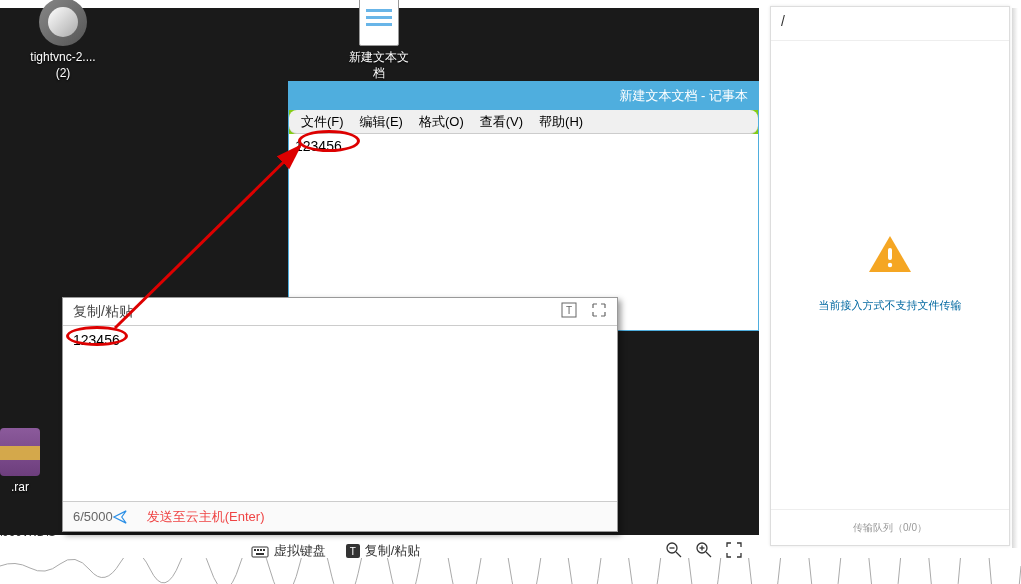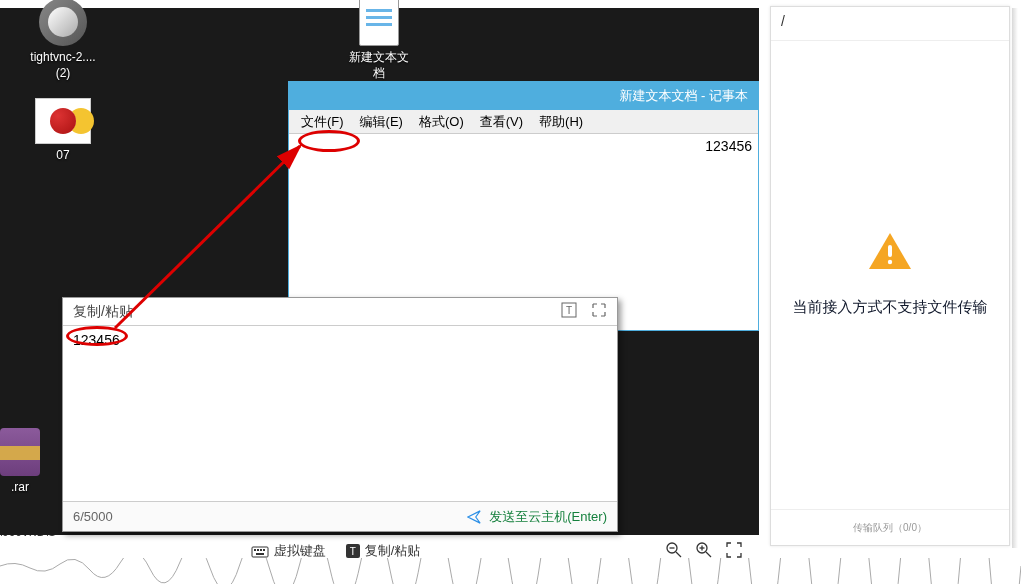--- a/index.html
+++ b/index.html
@@ -22,54 +22,54 @@
     
     .icon-07 { left: 28px; top: 90px; }
     .icon-07 .icon-img { background: #fff; width: 56px; height: 46px; display: flex; align-items: center; justify-content: center; border: 1px solid #ccc; }
     .icon-07 .flower { width: 26px; height: 26px; background: radial-gradient(circle at 30% 30%, #dd3333, #aa1111); border-radius: 50%; box-shadow: 18px 0 0 #f4c430, 18px 0 0 -2px #e5a000; }
     
     .icon-rar { left: -10px; top: 420px; width: 60px; }
     .icon-rar .icon-img { background: linear-gradient(#8b5a9b,#6d3e7d); border-radius: 4px; width: 40px; height: 48px; position: relative; }
     .icon-rar .icon-img::before { content: ""; position: absolute; top: 18px; left: 0; right: 0; height: 14px; background: #d4a84b; }
     
     
-    .notepad { position: absolute; left: 288px; top: 73px; width: 471px; height: 250px; background: #84cc16; border: 1px solid #4faede; text-align: right; }
+    .notepad { position: absolute; left: 288px; top: 73px; width: 471px; height: 250px; background: #84cc16; border: 1px solid #4faede; }
     .notepad-title { height: 28px; background: #4faede; color: #fff; display: flex; align-items: center; justify-content: flex-end; padding: 0 10px; font-size: 13px; }
-    .notepad-menu { height: 24px; background: #f0f0f0; border-bottom: 1px solid #ccc; display: flex; align-items: center; padding: 0 4px; font-size: 13px; }
+    .notepad-menu { height: 24px; background: #f0f0f0; border-bottom: 1px solid #ccc; display: flex; align-items: center; padding: 0 4px; font-size: 13px; border-radius: 8px; }
     .notepad-menu span { padding: 2px 8px; cursor: default; }
     .notepad-content { padding: 4px 6px; font-size: 14px; color: #000; background: #fff; height: calc(100% - 52px); }
     
     
     .copy-panel { position: absolute; left: 62px; top: 289px; width: 556px; height: 235px; background: #fff; border: 1px solid #999; box-shadow: 3px 3px 6px rgba(0,0,0,0.4); z-index: 10; display: flex; flex-direction: column; }
     .copy-header { height: 28px; border-bottom: 1px solid #ccc; display: flex; align-items: center; justify-content: space-between; padding: 0 10px; font-size: 14px; color: #444; }
     .copy-header-icons { display: flex; gap: 14px; color: #666; }
     .copy-header-icons svg { width: 16px; height: 16px; }
     .copy-text { flex: 1; padding: 6px 10px; font-size: 14px; color: #000; }
-    .copy-footer { height: 30px; border-top: 1px solid #ccc; display: flex; align-items: center; justify-content: space-between; padding: 0 10px; font-size: 13px; background: #fafafa; }
+    .copy-footer { height: 30px; border-top: 1px solid #ccc; display: flex; align-items: center; justify-content: flex-start; padding: 0 10px; font-size: 13px; background: #fafafa; }
     .copy-count { color: #666; }
-    .copy-send { color: #15803d; cursor: pointer; display: flex; align-items: center; gap: 8px; }
+    .copy-send { color: #ef4444; cursor: pointer; display: flex; align-items: center; gap: 20px; }
     
     
     .arrow-line { position: absolute; pointer-events: none; z-index: 20; }
     .ellipse-ann { position: absolute; border: 3px solid #dd0000; border-radius: 50%; pointer-events: none; z-index: 21; }
     
     
     .bottom-bar { position: absolute; left: 0; bottom: 26px; width: 759px; height: 30px; display: flex; align-items: center; justify-content: space-between; padding: 0 6px; font-size: 13px; color: #333; background: #fff; }
     .status-speed { position: absolute; left: -8px; bottom: 45px; font-size: 12px; color: #333; width: 100px; }
     .bottom-toolbar { display: flex; align-items: center; gap: 20px; margin: 0 auto; color: #333; }
     .bottom-toolbar .tb-item { display: flex; align-items: center; gap: 5px; cursor: pointer; }
     .bottom-right-icons { display: flex; gap: 12px; color: #333; padding-right: 10px; }
     .bottom-right-icons svg { width: 18px; height: 18px; }
     
     
     .right-panel { position: absolute; left: 770px; top: 6px; width: 240px; height: 540px; border: 1px solid #ddd; background: #fff; display: flex; flex-direction: column; box-shadow: 0 0 3px rgba(0,0,0,0.1); }
     .right-path { height: 34px; border-bottom: 1px solid #eee; padding: 6px 10px; font-size: 14px; color: #333; }
     .right-content { flex: 1; display: flex; flex-direction: column; align-items: center; justify-content: center; padding: 20px; }
     .warning-icon { margin-bottom: 16px; }
-    .right-msg { font-size: 15px; color: #0f172a; text-align: left; line-height: 1.8; }
+    .right-msg { font-size: 11px; color: #0369a1; text-align: left; line-height: 1.8; }
     .right-queue { height: 36px; border-top: 1px solid #eee; display: flex; align-items: center; justify-content: center; font-size: 10px; color: #999; }
     
     
     .torn-edge { position: absolute; left: 0; bottom: 0; width: 1021px; height: 26px; background: #fff; }
     .torn-edge svg { width: 100%; height: 100%; }
     
     .shadow-right { position: absolute; left: 1012px; top: 8px; width: 6px; height: 540px; background: linear-gradient(to right, rgba(0,0,0,0.15), transparent); }
   </style>
 </head>
 <body>
@@ -81,26 +81,20 @@
       <div class="icon-img"></div>
       <div class="icon-label">tightvnc-2....</div>
       <div class="icon-label">(2)</div>
     </div>
 
     <div class="desktop-icon icon-textdoc">
       <div class="icon-img"></div>
       <div class="icon-label">新建文本文档</div>
     </div>
 
-    <div class="desktop-icon icon-07">
-      <div class="icon-img">
-          <div class="flower"></div>
-        </div>
-      <div class="icon-label">07</div>
-    </div>
 
     <div class="desktop-icon icon-rar">
       <div class="icon-img"></div>
       <div class="icon-label">.rar</div>
     </div>
 
     <div class="notepad">
       <div class="notepad-title">
         <span>新建文本文档 - 记事本</span>
       </div>

